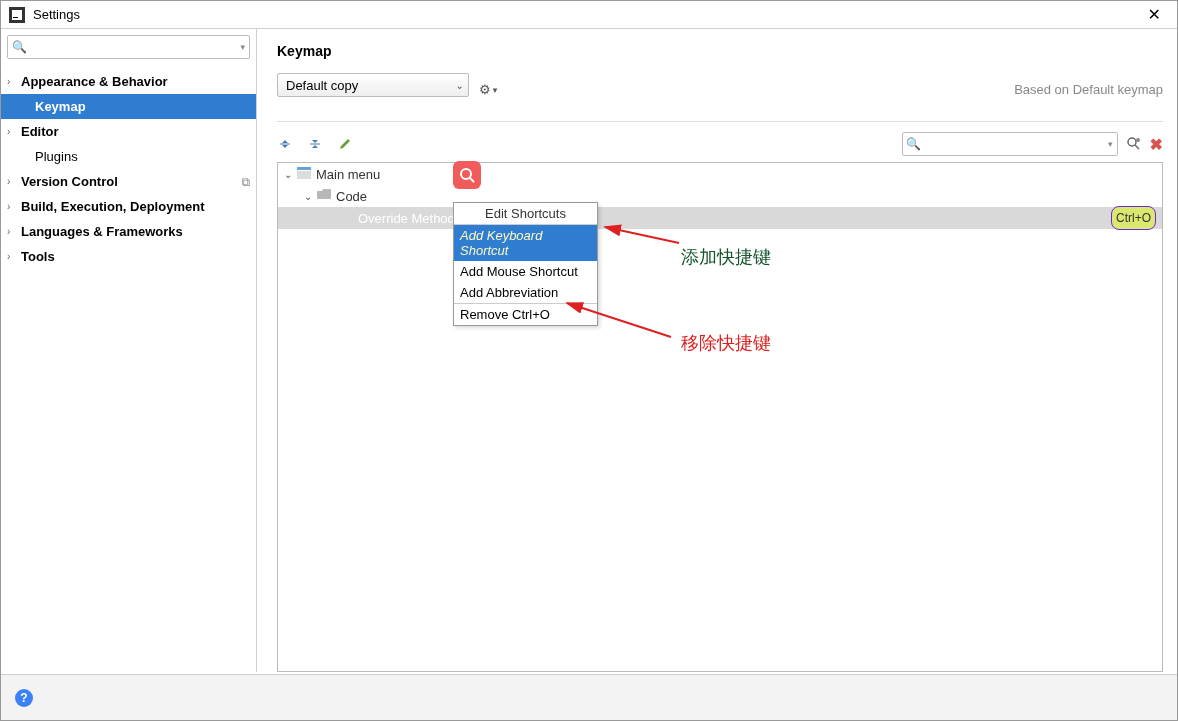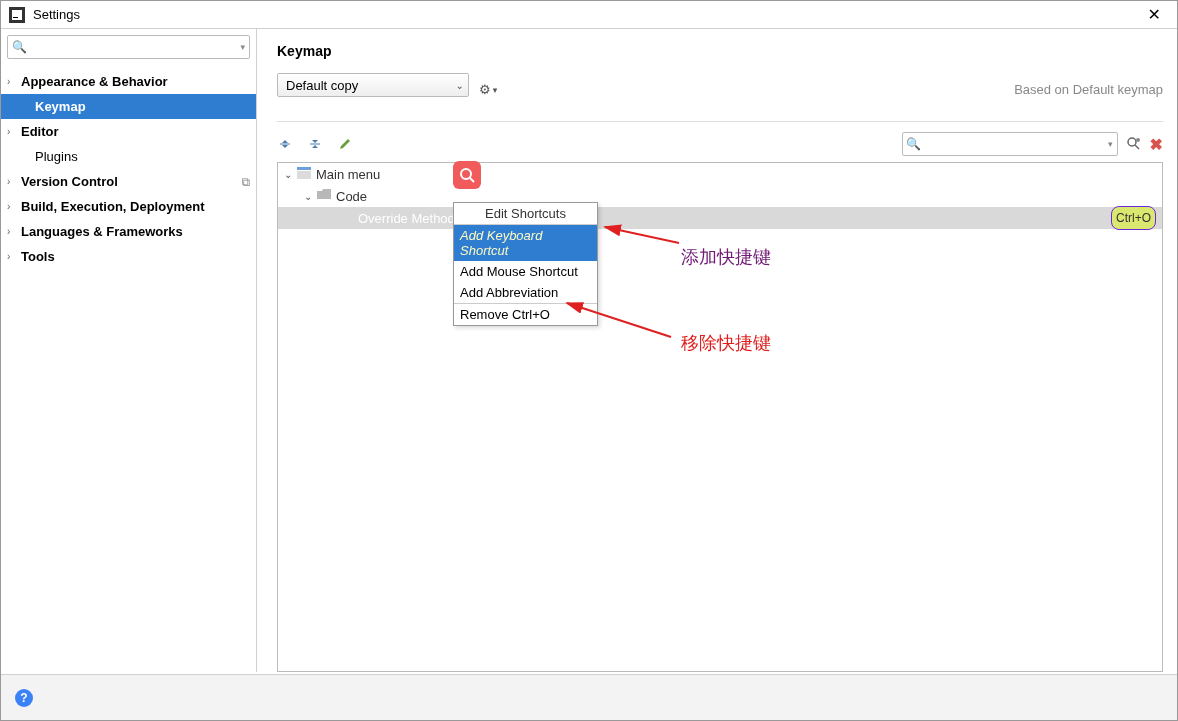--- a/index.html
+++ b/index.html
@@ -62,21 +62,21 @@
     
     .red-search { position: absolute; left: 452px; top: 160px; width: 28px; height: 28px; background: #f15b5b; border-radius: 6px; display:flex; align-items:center; justify-content:center; }
     .red-search svg { stroke: #fff; }
     
     
     .context-menu { position: absolute; left: 452px; top: 201px; width: 145px; border: 1px solid #999; background: #fff; box-shadow: 2px 2px 4px rgba(0,0,0,0.15); }
     .cm-header { text-align: center; padding: 3px 0; border-bottom: 1px solid #ccc; color: #333; }
     .cm-item { padding: 3px 6px; cursor: pointer; }
     .cm-item.highlight { background: #2f7dd0; color: #fef9c3; font-style: italic; }
     .cm-sep { border-top: 1px solid #ccc; margin: 0; }
-    .annot-text1 { position: absolute; left: 680px; top: 244px; color: #701a75; font-size: 18px; font-family: 'Microsoft YaHei',sans-serif;}
+    .annot-text1 { position: absolute; left: 680px; top: 244px; color: #14532d; font-size: 18px; font-family: 'Microsoft YaHei',sans-serif;}
     .annot-text2 { position: absolute; left: 680px; top: 330px; color: #e02020; font-size: 18px; font-family: Liberation Serif, serif;}
     
     
     .footer { position: absolute; bottom: 0; left: 0; right: 0; height: 46px; border-top: 1px solid #d0d0d0; display: flex; align-items: center; padding: 0 14px; background: #f3f3f3;}
     .help-icon { width: 18px; height: 18px; border-radius: 50%; background: #3b82f6; color: #fff; display: flex; align-items: center; justify-content: center; font-weight: bold; font-size: 12px; }
     .footer-btns { margin-left: auto; display: flex; gap: 12px; }
     .btn { min-width: 70px; height: 26px; border: 1px solid #aaa; background: linear-gradient(#fdfdfd,#e8e8e8); border-radius: 2px; cursor: pointer; }
     .btn.primary { border: 1px solid #3b82f6; box-shadow: 0 0 0 1px #8cbef6;}
     
     svg.arrow { position: absolute; }

